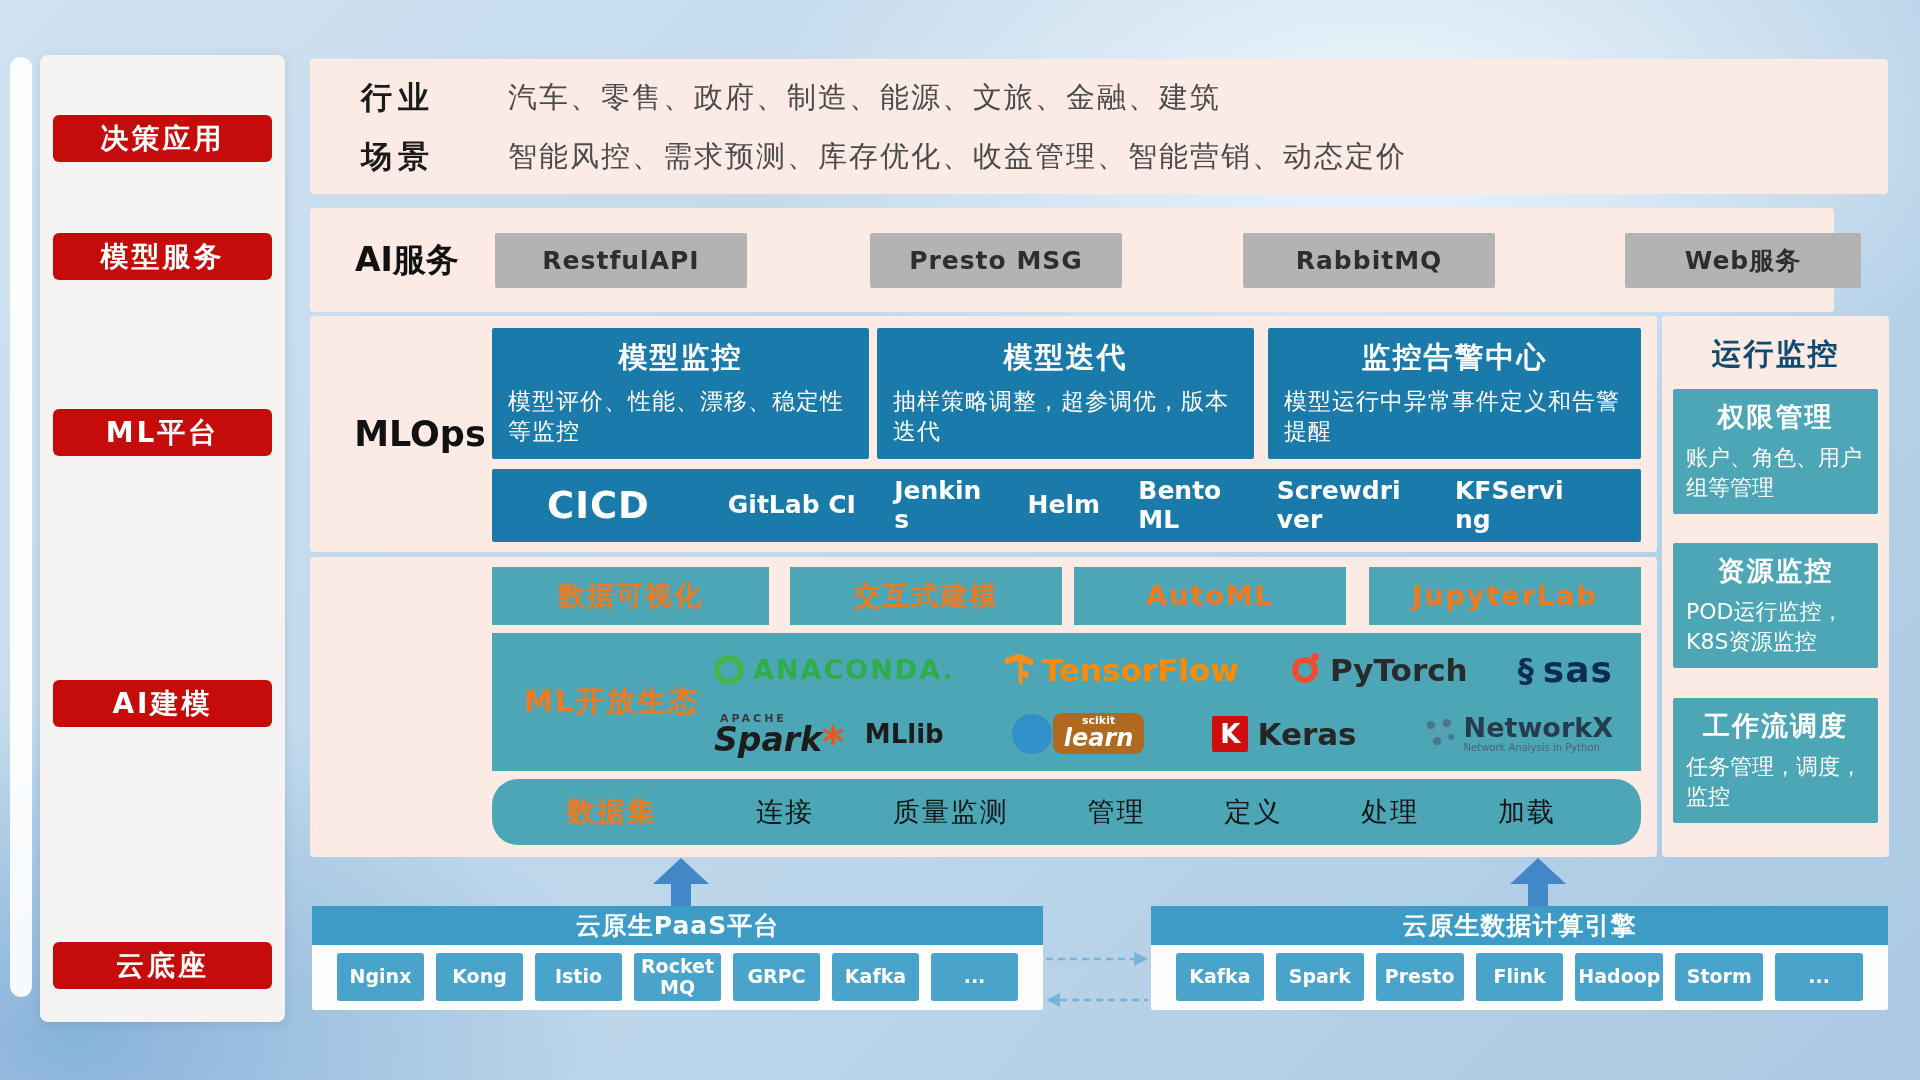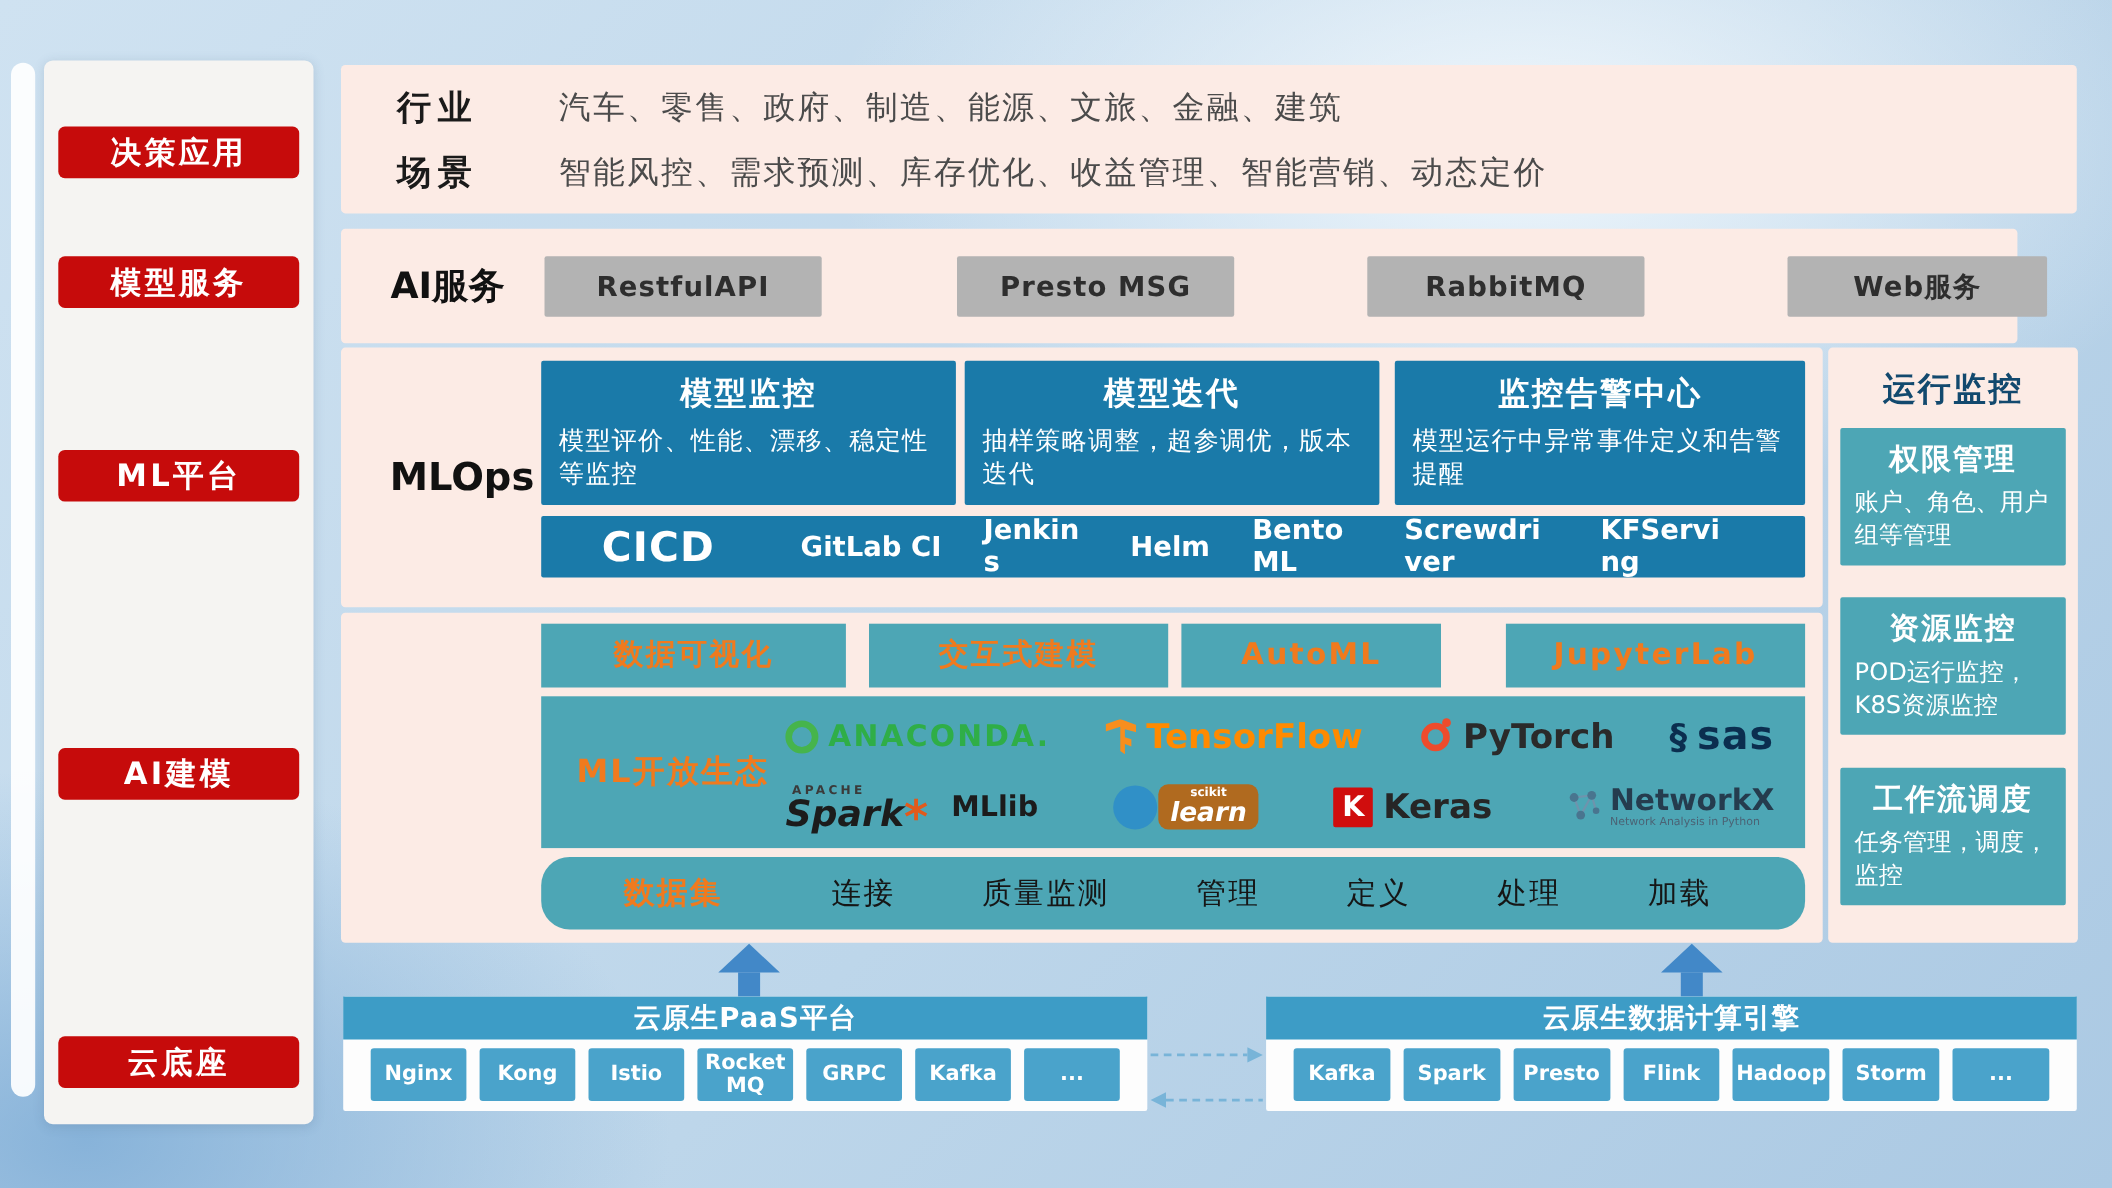--- a/index.html
+++ b/index.html
@@ -23,21 +23,21 @@
   .p-ai{left:310px;top:208px;width:1524px;height:104px;}
   .ai-label{position:absolute;left:45px;top:50%;transform:translateY(-50%);font-size:33px;font-weight:bold;color:#111;}
   .ai-btn{position:absolute;top:25px;height:55px;background:#b3b3b3;border-radius:2px;color:#2e2e2e;
     font-size:25px;font-weight:bold;text-align:center;line-height:55px;letter-spacing:1px;}
   
   .p-mlops{left:310px;top:316px;width:1347px;height:236px;}
   .mlops-label{position:absolute;left:30px;top:98px;width:160px;text-align:center;font-size:35px;font-weight:bold;color:#111;}
   .mlops-card{position:absolute;top:12px;height:131px;background:#1a7aa9;border-radius:2px;color:#fff;}
   .mlops-card .t{margin-top:10px;text-align:center;font-size:29px;font-weight:bold;letter-spacing:2px;}
   .mlops-card .d{margin:8px 16px 0;font-size:23px;line-height:1.32;letter-spacing:1px;}
-  .cicd-bar{position:absolute;left:182px;top:153px;width:1149px;height:56px;background:#1a7aa9;border-radius:2px;
+  .cicd-bar{position:absolute;left:182px;top:153px;width:1149px;height:73px;background:#1a7aa9;border-radius:2px;
     display:flex;align-items:center;color:#fff;}
   .cicd-label{margin-left:55px;font-size:37px;font-weight:bold;letter-spacing:1px;}
   .cicd-items{flex:1;display:flex;align-items:center;justify-content:space-between;margin:0 68px 0 78px;}
   .cicd-item{font-size:25px;font-weight:bold;line-height:1.15;overflow-wrap:anywhere;}
   .ci-1{white-space:nowrap;}
   .ci-2{width:95px;}
   .ci-4{width:100px;}
   .ci-5{width:140px;}
   .ci-6{width:118px;}
   
@@ -160,21 +160,21 @@
         <span class="cicd-item ci-5">Screwdriver</span>
         <span class="cicd-item ci-6">KFServing</span>
       </span>
     </div>
   </div>
 
   <div class="panel p-mllab">
 
     <div class="tool-btn" style="left:182px;width:277px">数据可视化</div>
     <div class="tool-btn" style="left:480px;width:272px">交互式建模</div>
-    <div class="tool-btn" style="left:764px;width:236px">AutoML</div>
+    <div class="tool-btn" style="left:764px;width:272px">AutoML</div>
     <div class="tool-btn" style="left:1059px;width:272px">JupyterLab</div>
 
     <div class="eco-box">
       <div class="eco-label">ML开放生态</div>
       <div class="eco-rows">
         <div class="eco-row">
           <span class="logo">
             <span class="ana-ring"></span>
             <span class="ana-text">ANACONDA.</span>
           </span>

